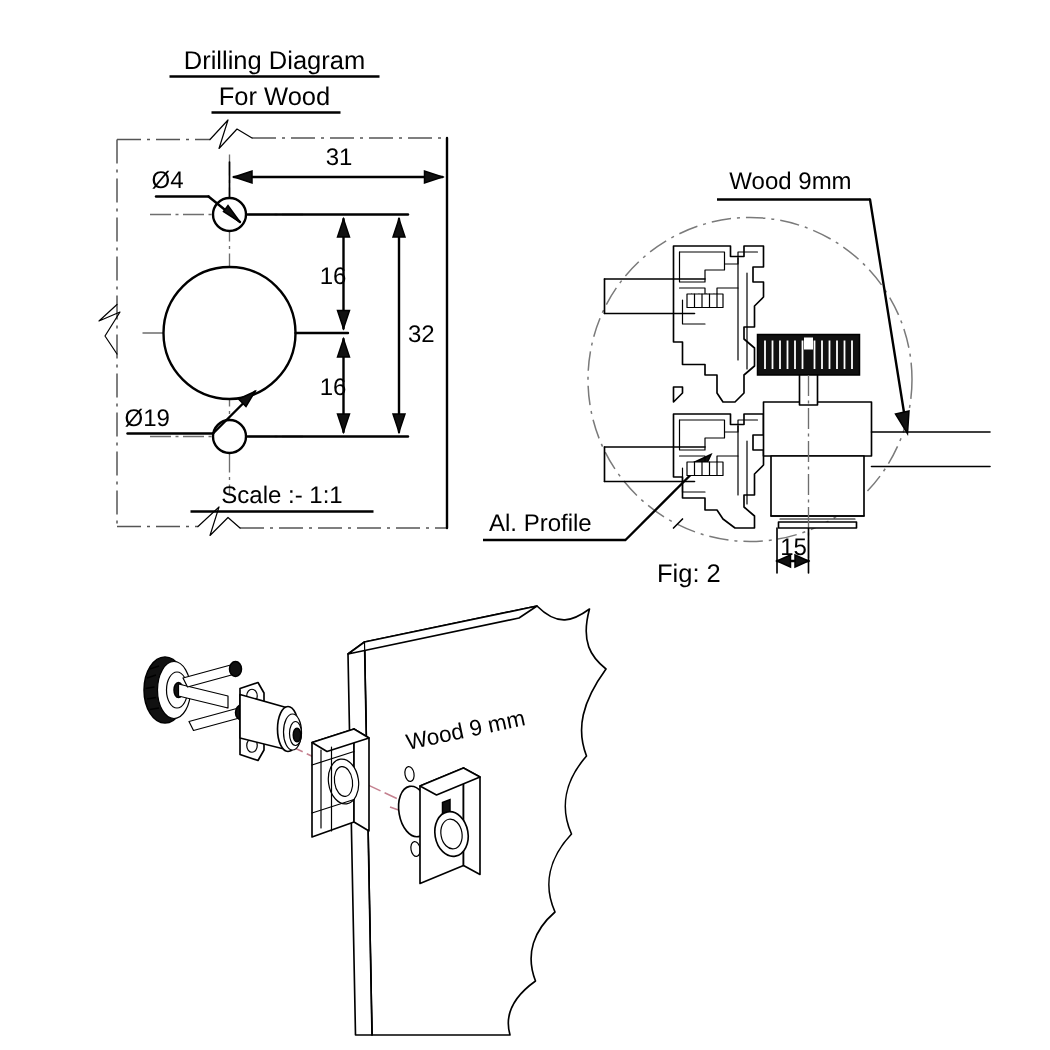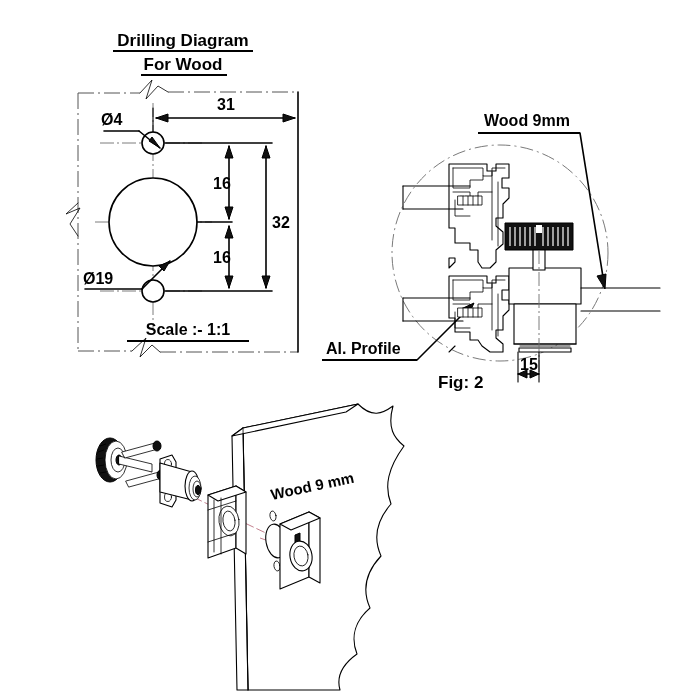--- a/index.html
+++ b/index.html
@@ -14,21 +14,20 @@
     overflow: hidden;
     font-family: "Liberation Sans", sans-serif;
     color: #000000;
     position: relative;
   }
   #sheet {
     position: relative;
     width: 700px;
     height: 564px;
     background: #ffffff;
-    font-weight: bold;
   }
   svg.layer {
     position: absolute;
     left: 0;
     top: 0;
     width: 700px;
     height: 700px;
     overflow: visible;
   }
   text {

